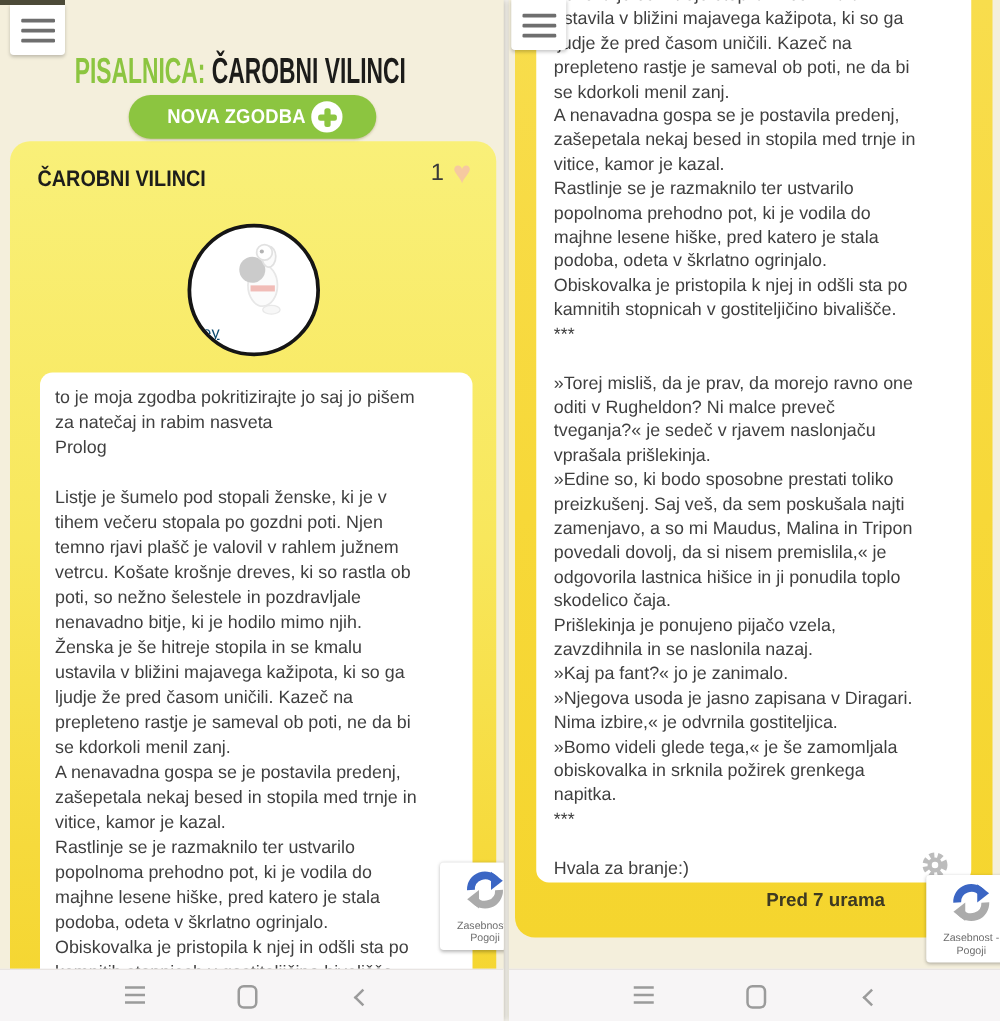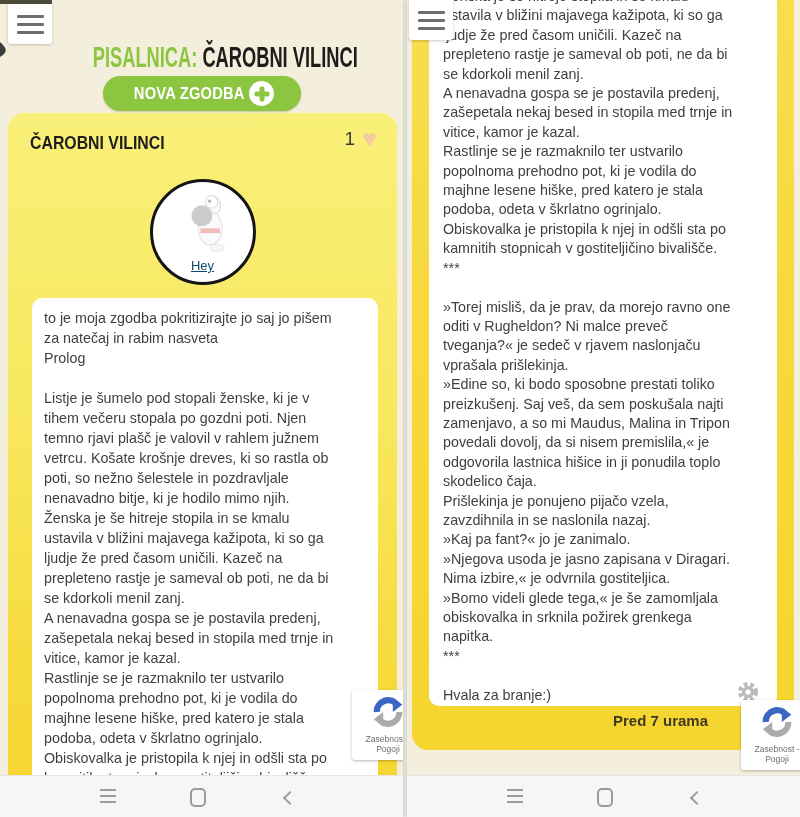--- a/index.html
+++ b/index.html
@@ -17,21 +17,21 @@
                border-radius:0 0 3px 3px; box-shadow:0 1px 3px rgba(0,0,0,.22);
                display:flex; flex-direction:column; justify-content:center;
                align-items:center; gap:5px; z-index:30; }
   .hamburger .bar { width:27px; height:3px; background:#6e6e6e; border-radius:1px; }
   .panel-left .hamburger { left:8px; top:4px; }
   .panel-right .hamburger { left:2px; top:0; }
   .top-dark { position:absolute; left:0; top:0; width:52px; height:4px; background:#4c4a38; z-index:31; }
 
   
   .title-row { position:absolute; left:0; right:0; top:32px; display:flex;
-               align-items:center; justify-content:center; z-index:5; }
+               align-items:center; justify-content:flex-end; z-index:5; }
   .pen-icon { margin-right:2px; margin-top:2px; }
   .app-title { font-weight:bold; font-size:29px; white-space:nowrap;
                transform:scaleX(.63); letter-spacing:0; color:#1c1c1a; }
   .app-title .green { color:var(--accent-green,#8CC540); }
   .new-story-btn { position:absolute; left:50%; transform:translateX(-50%); top:76px;
                    width:198px; height:35px; background:var(--accent-green,#8CC540);
                    border:none; border-radius:18px; display:flex; align-items:center;
                    justify-content:center; gap:0; cursor:pointer; z-index:5;
                    box-shadow:0 1px 2px rgba(120,110,40,.35); }
   .new-story-btn .label { color:#fff; font-weight:bold; font-size:16px;
@@ -52,21 +52,21 @@
 
   .card-title { position:absolute; left:22px; top:20px; font-size:18px; font-weight:bold;
                 color:#1d1d1b; transform:scaleX(.88); transform-origin:left; white-space:nowrap; }
   .likes { position:absolute; right:20px; top:13px; display:flex; align-items:center; gap:7px; cursor:pointer; }
   .likes .count { font-size:19px; color:#3a3a3a; }
   .likes .heart { font-size:25px; color:var(--heart,#F6C9A0); line-height:1; }
 
   .avatar { position:absolute; left:50%; transform:translateX(-50%); top:66px;
             width:106px; height:106px; border-radius:50%; background:#fff;
             border:3px solid #151515; overflow:hidden; }
-  .avatar .caption { position:absolute; bottom:9px; width:100%; text-align:center;
+  .avatar .caption { position:absolute; bottom:9px; width:100%; 
                      font-size:13px; color:#0c4a6e;text-decoration:underline; }
   .avatar svg { position:absolute; left:18px; top:6px; }
 
   .textblock { background:#fff; position:absolute; }
   .textblock-left { left:24px; top:185px; width:346px; height:544px;
                     border-radius:10px; padding:10px 12px; }
   .textblock-right { left:17px; top:0; width:348px; height:706px;
                      border-radius:0 0 10px 10px; padding:0 14px; overflow:hidden; }
   .story-text { font-size:14.3px; color:var(--text,#3F3F3F); white-space:pre-line; }
   .textblock-left  .story-text { line-height:20px; }

